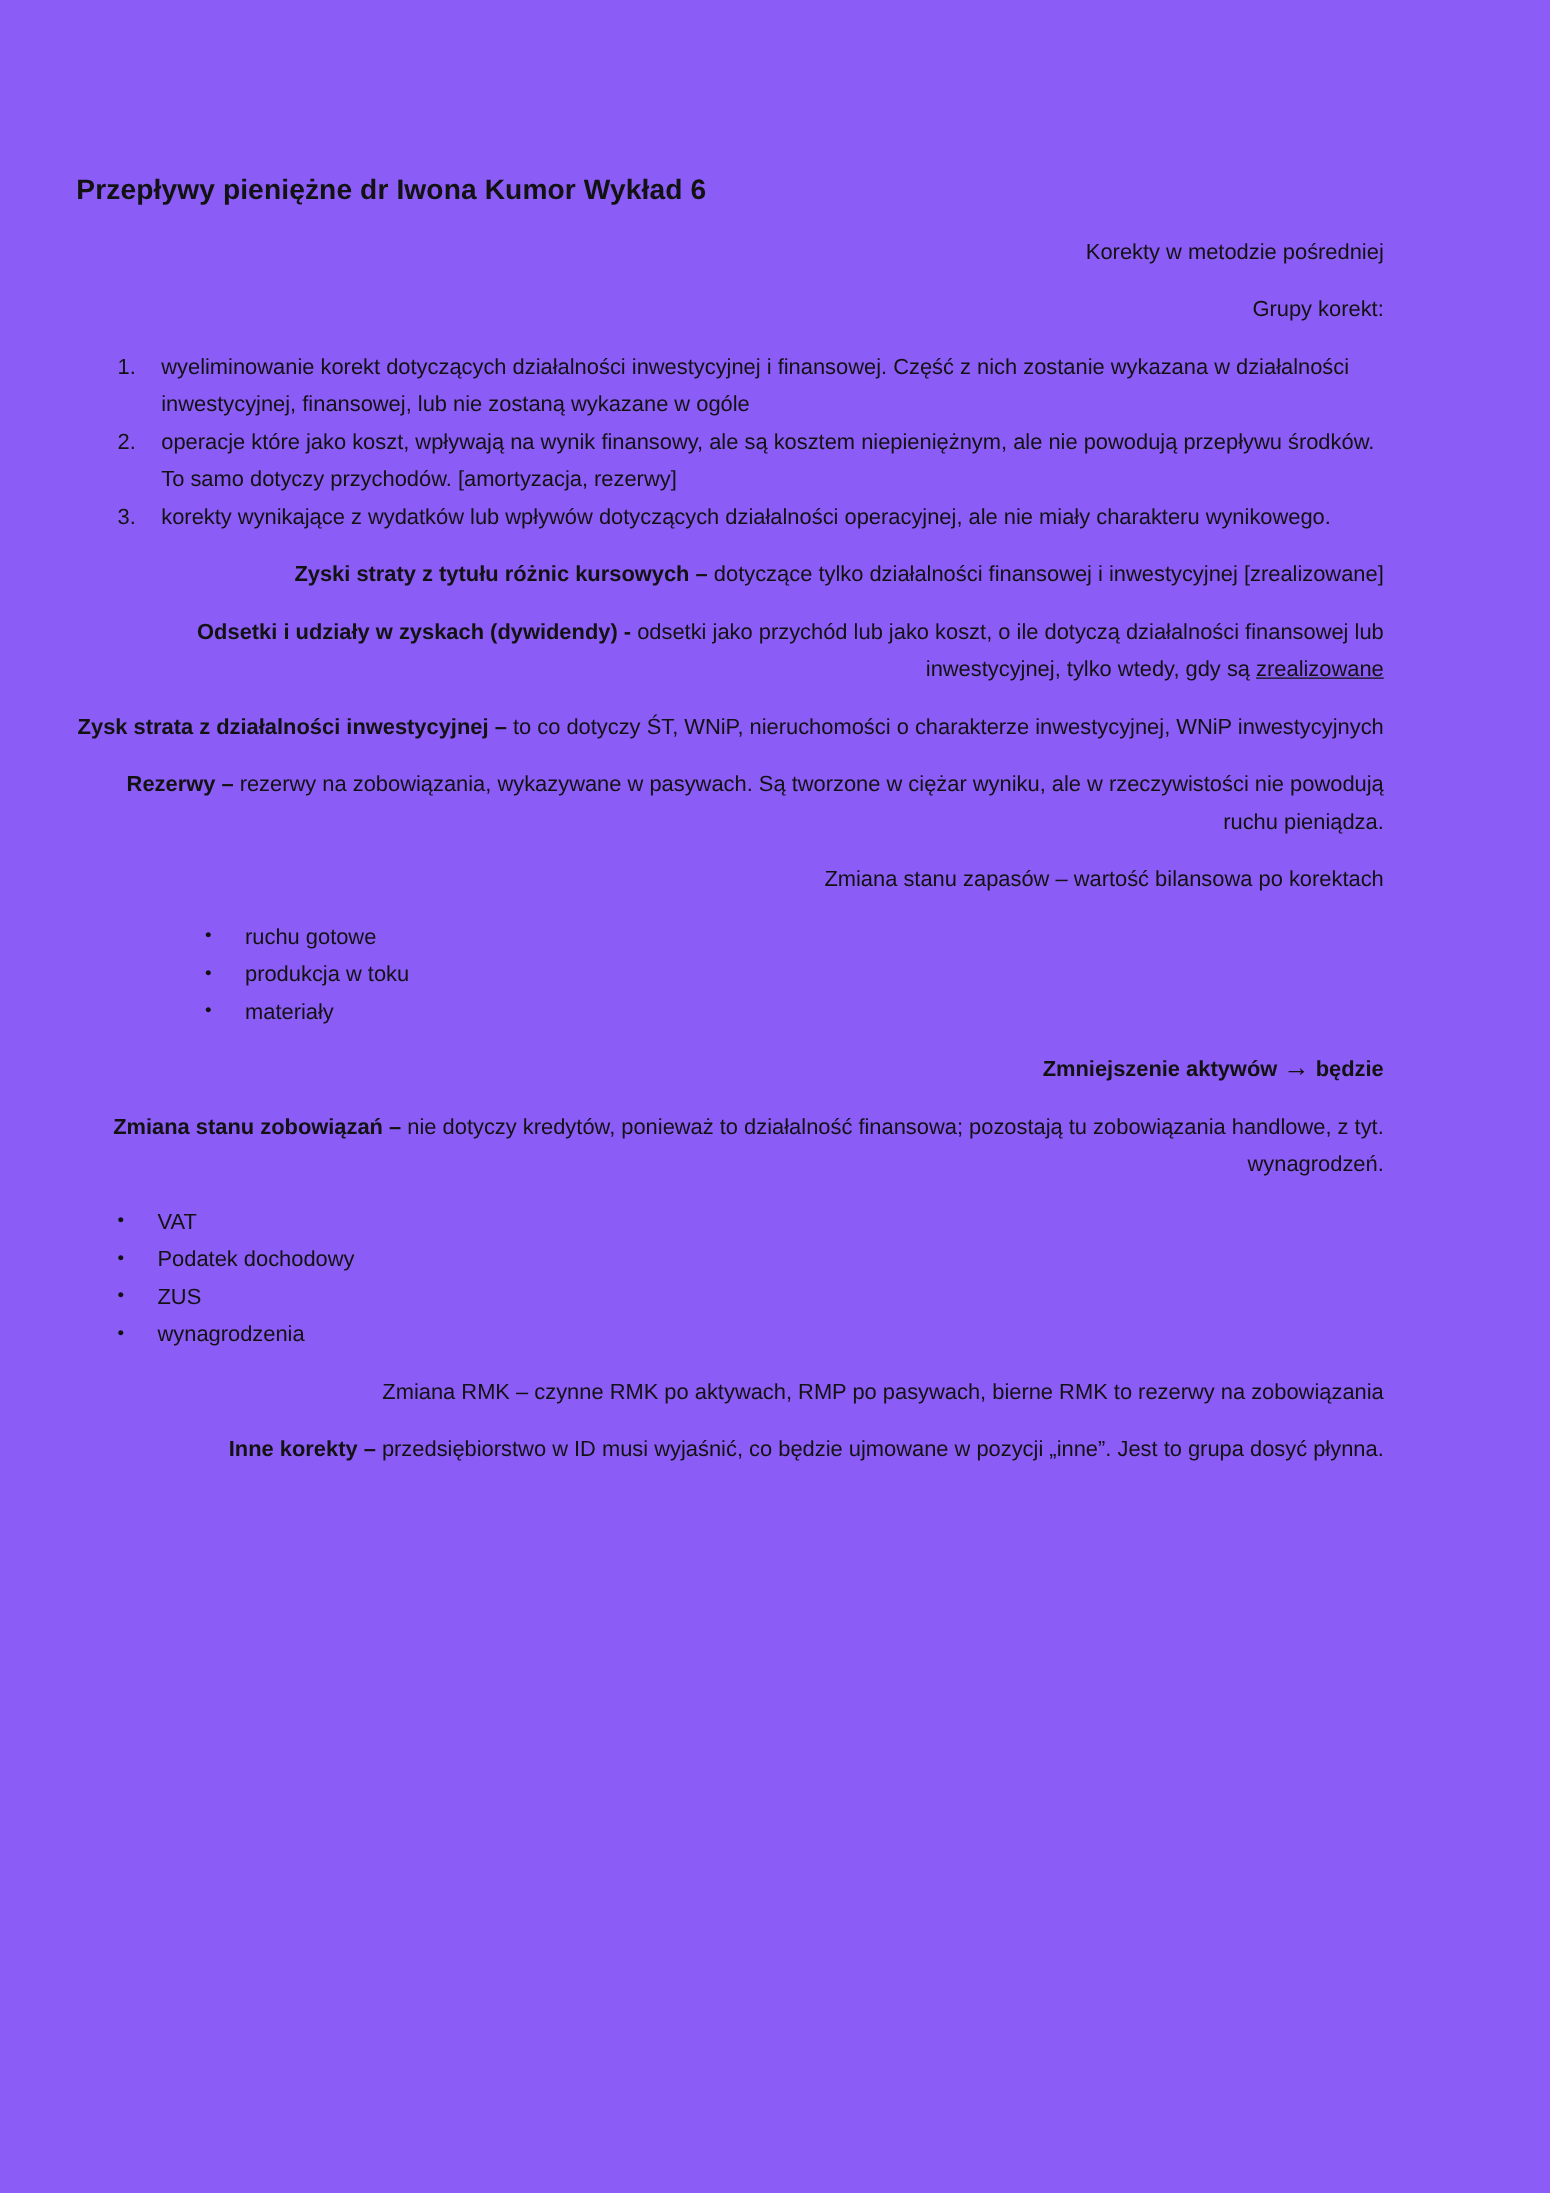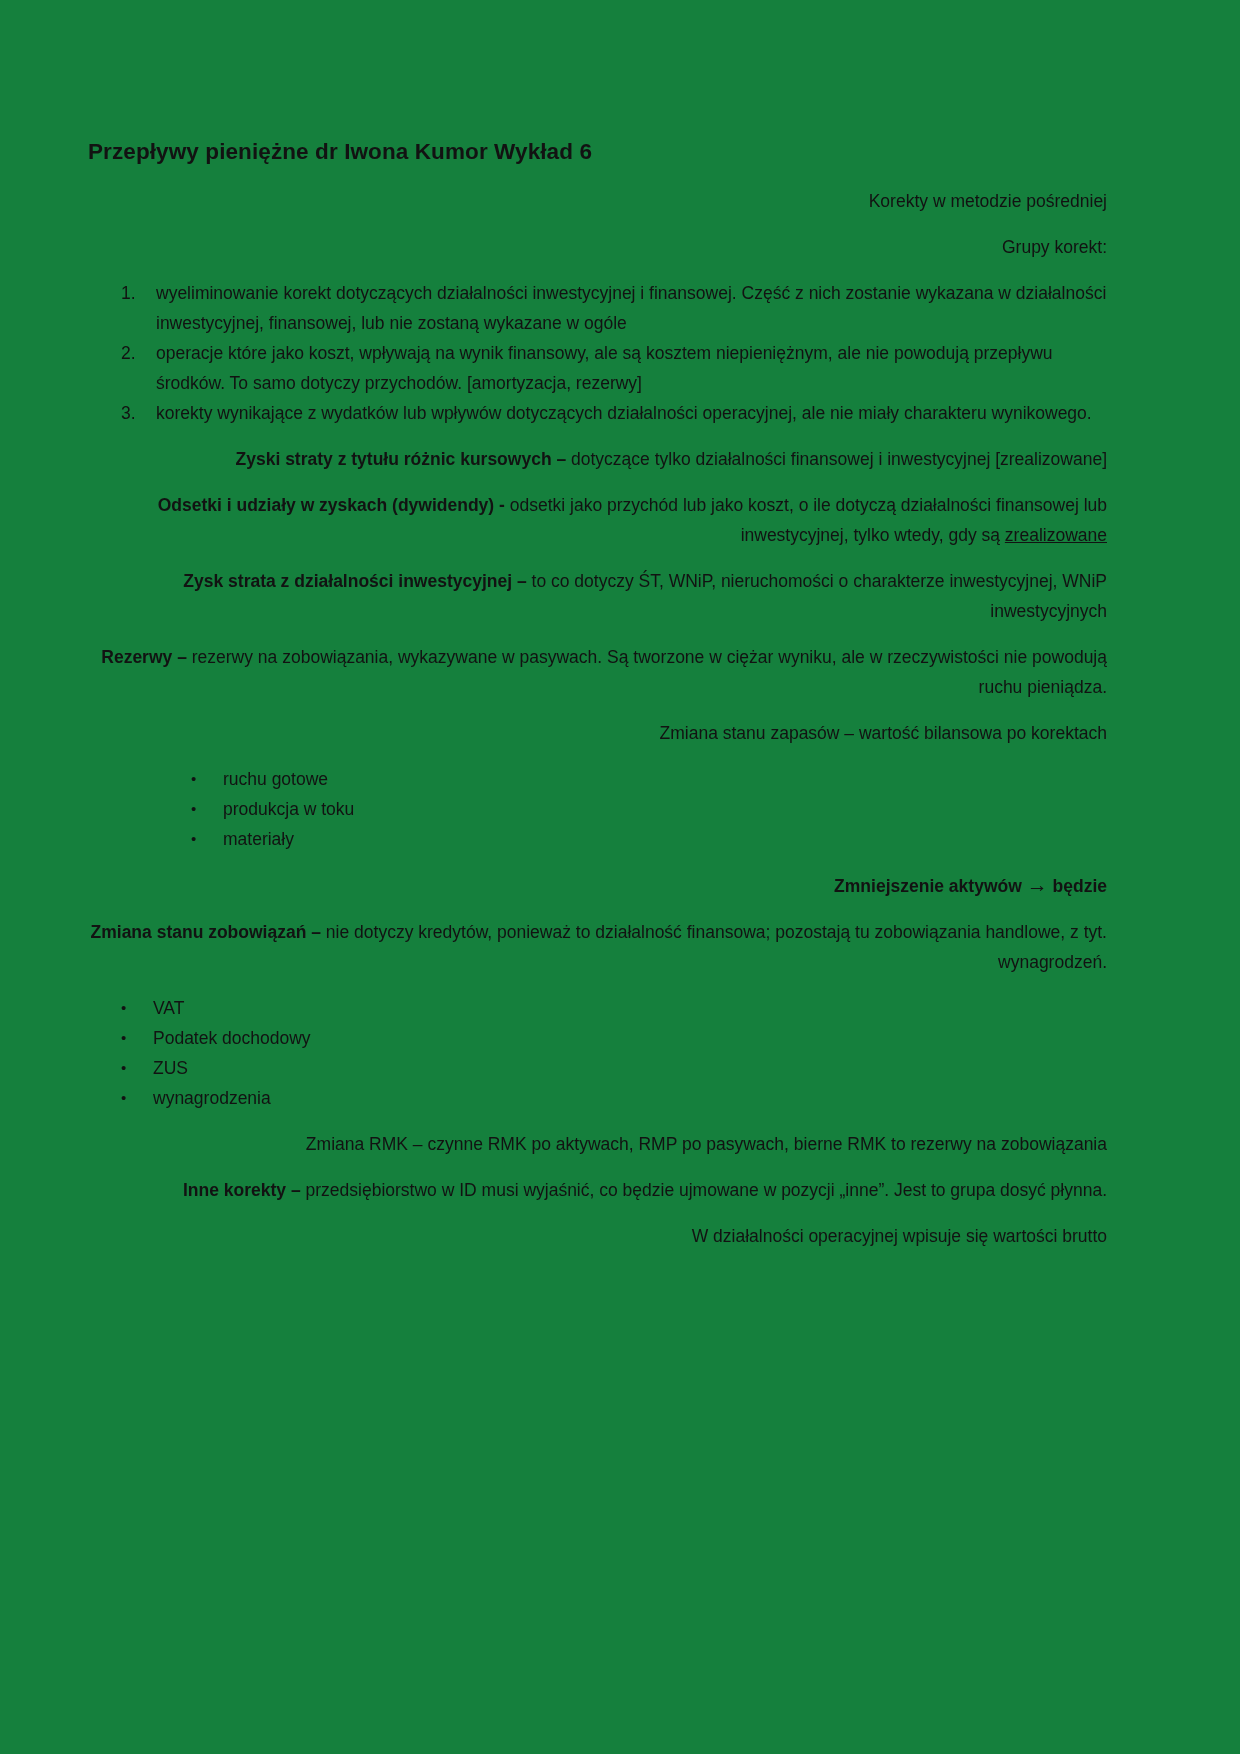--- a/index.html
+++ b/index.html
@@ -4,23 +4,23 @@
 <style>
   html, body {
     margin: 0;
     padding: 0;
     background: #ffffff;
   }
   .page {
     position: relative;
     width: 1240px;
     height: 1754px;
-    background: #15803d;
+    background: #8b5cf6;
     box-sizing: border-box;
-    padding: 134px 133px 0 88px;
+    padding: 134px 133px 0 61px;
     font-family: "Liberation Sans", sans-serif;
     color: #121212;
     font-size: 17.5px;
     line-height: 30px;
     -webkit-font-smoothing: antialiased;
   }
   h1.doc-title {
     font-size: 22.5px;
     line-height: 36px;
     font-weight: 700;
@@ -141,15 +141,14 @@
     <div class="bulitem">
       <span class="bullet">•</span>
       <span class="itext">wynagrodzenia</span>
     </div>
   </div>
 
   <p class="para">Zmiana RMK – czynne RMK po aktywach, RMP po pasywach, bierne RMK to rezerwy na zobowiązania</p>
 
   <p class="para"><b class="lead">Inne korekty – </b><span>przedsiębiorstwo w ID musi wyjaśnić, co będzie ujmowane w pozycji „inne”. Jest to grupa dosyć płynna.</span></p>
 
-  <p class="para">W działalności operacyjnej wpisuje się wartości brutto</p>
 
 </div>
 
 </body></html>

